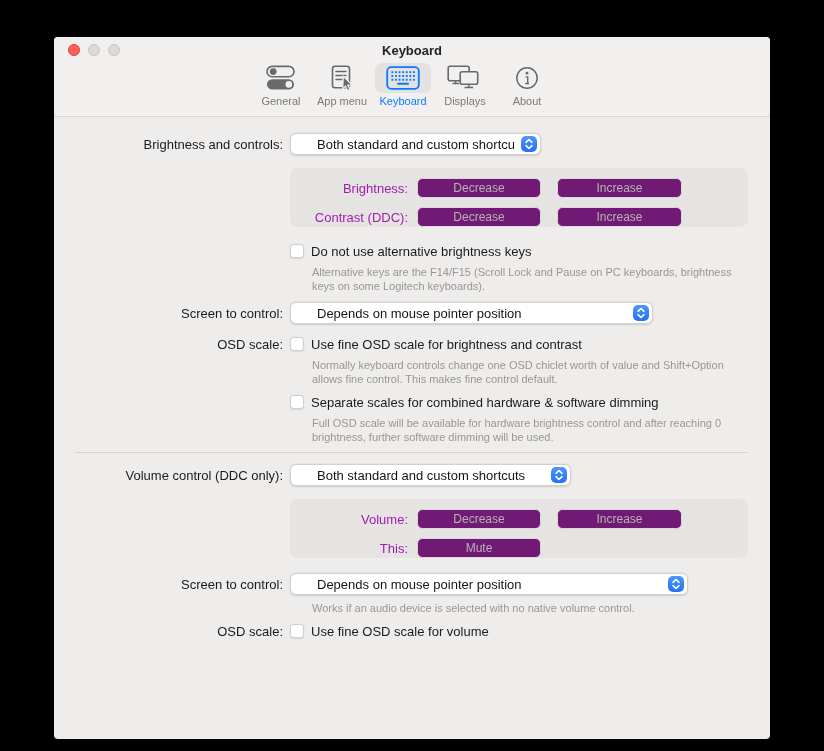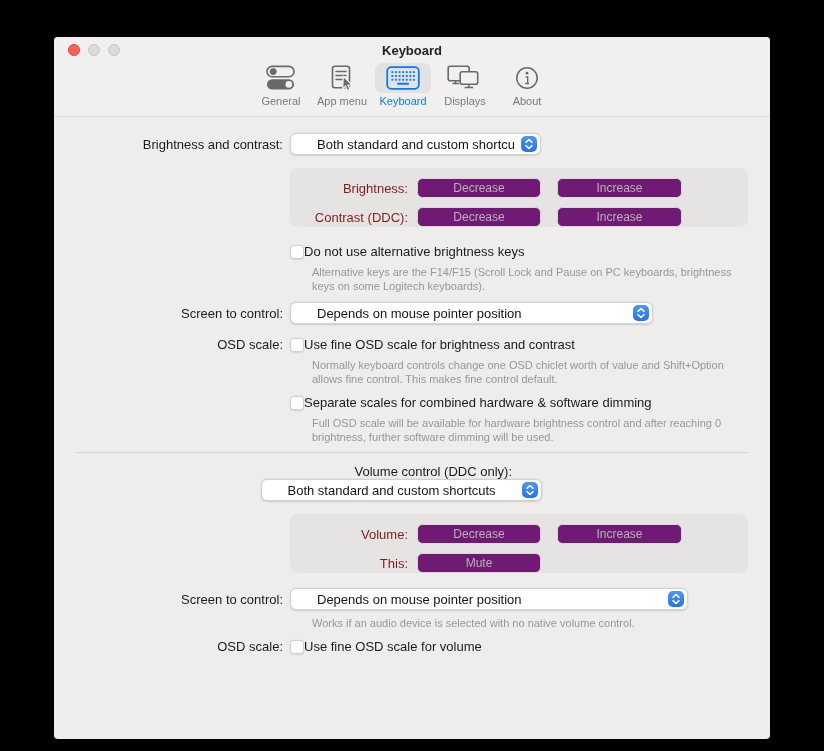--- a/index.html
+++ b/index.html
@@ -28,34 +28,34 @@
   .popup{
     position:relative;height:22px;background:#fff;border:0.5px solid #d2d1d0;border-radius:6px;
     display:flex;align-items:center;padding:0 26px 0 26px;
     box-shadow:0 0.5px 2px rgba(0,0,0,.14);cursor:default;
   }
   .popup-text{white-space:nowrap;overflow:hidden;font-size:13px;color:#141416;}
   .stepper{position:absolute;right:3px;top:50%;transform:translateY(-50%);width:16px;height:16px;border-radius:5px;
     background:linear-gradient(#4e95ff,#2472f4);display:flex;align-items:center;justify-content:center;}
   .gbox{margin:13px 0 0 236px;width:458px;background:#e5e4e3;border-radius:8px;padding:10px 0 0 0;}
   .gb-row{display:flex;align-items:center;margin-bottom:9px;}
-  .gb-label{width:127px;padding-right:9px;text-align:right;flex:none;color:#7f1d1d;}
+  .gb-label{width:127px;padding-right:9px;text-align:right;flex:none;color:#a21caf;}
   .dbtn{width:124px;height:20px;border-radius:5.5px;background:#701a75;border:1px solid #dad9d8;
     color:#b5b4b3;font-size:12px;display:flex;align-items:center;justify-content:center;cursor:default;}
   .dbtn + .dbtn{margin-left:16px;width:125px;}
-  .cb-row{display:flex;align-items:flex-end;margin-left:236px;}
+  .cb-row{display:flex;align-items:flex-start;gap:7px;margin-left:236px;}
   .cb-row.inlabel{margin-left:0;}
   .checkbox{width:14px;height:14px;background:#fff;border:1px solid #cfcecd;border-radius:3.5px;
     box-shadow:0 0.5px 1.5px rgba(0,0,0,.1);flex:none;cursor:default;}
   .cb-label{color:#1b1b1d;}
   .help{margin:6px 22px 0 258px;width:428px;font-size:11px;line-height:14px;color:#98979
 
 5;color:#989796;}
   .sect-divider{height:1px;background:#d7d6d5;margin:8px 1px 0 21px;width:673px;}
-  .mt9{margin-top:9px;} .mt11{margin-top:11px;flex-direction:column;}
+  .mt9{margin-top:9px;} .mt11{margin-top:11px;}
   .mt13{margin-top:13px;} .mt15{margin-top:15px;} .mt17{margin-top:17px;}
   svg{display:block;}
 </style>
 </head>
 <body>
 
 <div class="window">
 
   <div class="titlebar">
     <div class="traffic-lights">
@@ -139,21 +139,21 @@
           </svg>
         </span>
         <span class="tb-label">About</span>
       </div>
     </div>
   </div>
 
   <div class="content">
 
     <div class="frow">
-      <span class="flabel">Brightness and contrast:</span>
+      <span class="flabel">Brightness and controls:</span>
       <div class="popup" style="width:251px;">
         <span class="popup-text">Both standard and custom shortcuts</span>
         <span class="stepper">
           <svg width="10" height="12" viewBox="0 0 10 12">
               <path d="M2 4.3 L5 1.5 L8 4.3" stroke="#fff" stroke-width="1.6" fill="none" stroke-linecap="round" stroke-linejoin="round"></path>
               <path d="M2 7.7 L5 10.5 L8 7.7" stroke="#fff" stroke-width="1.6" fill="none" stroke-linecap="round" stroke-linejoin="round"></path>
             </svg>
         </span>
       </div>
     </div>

